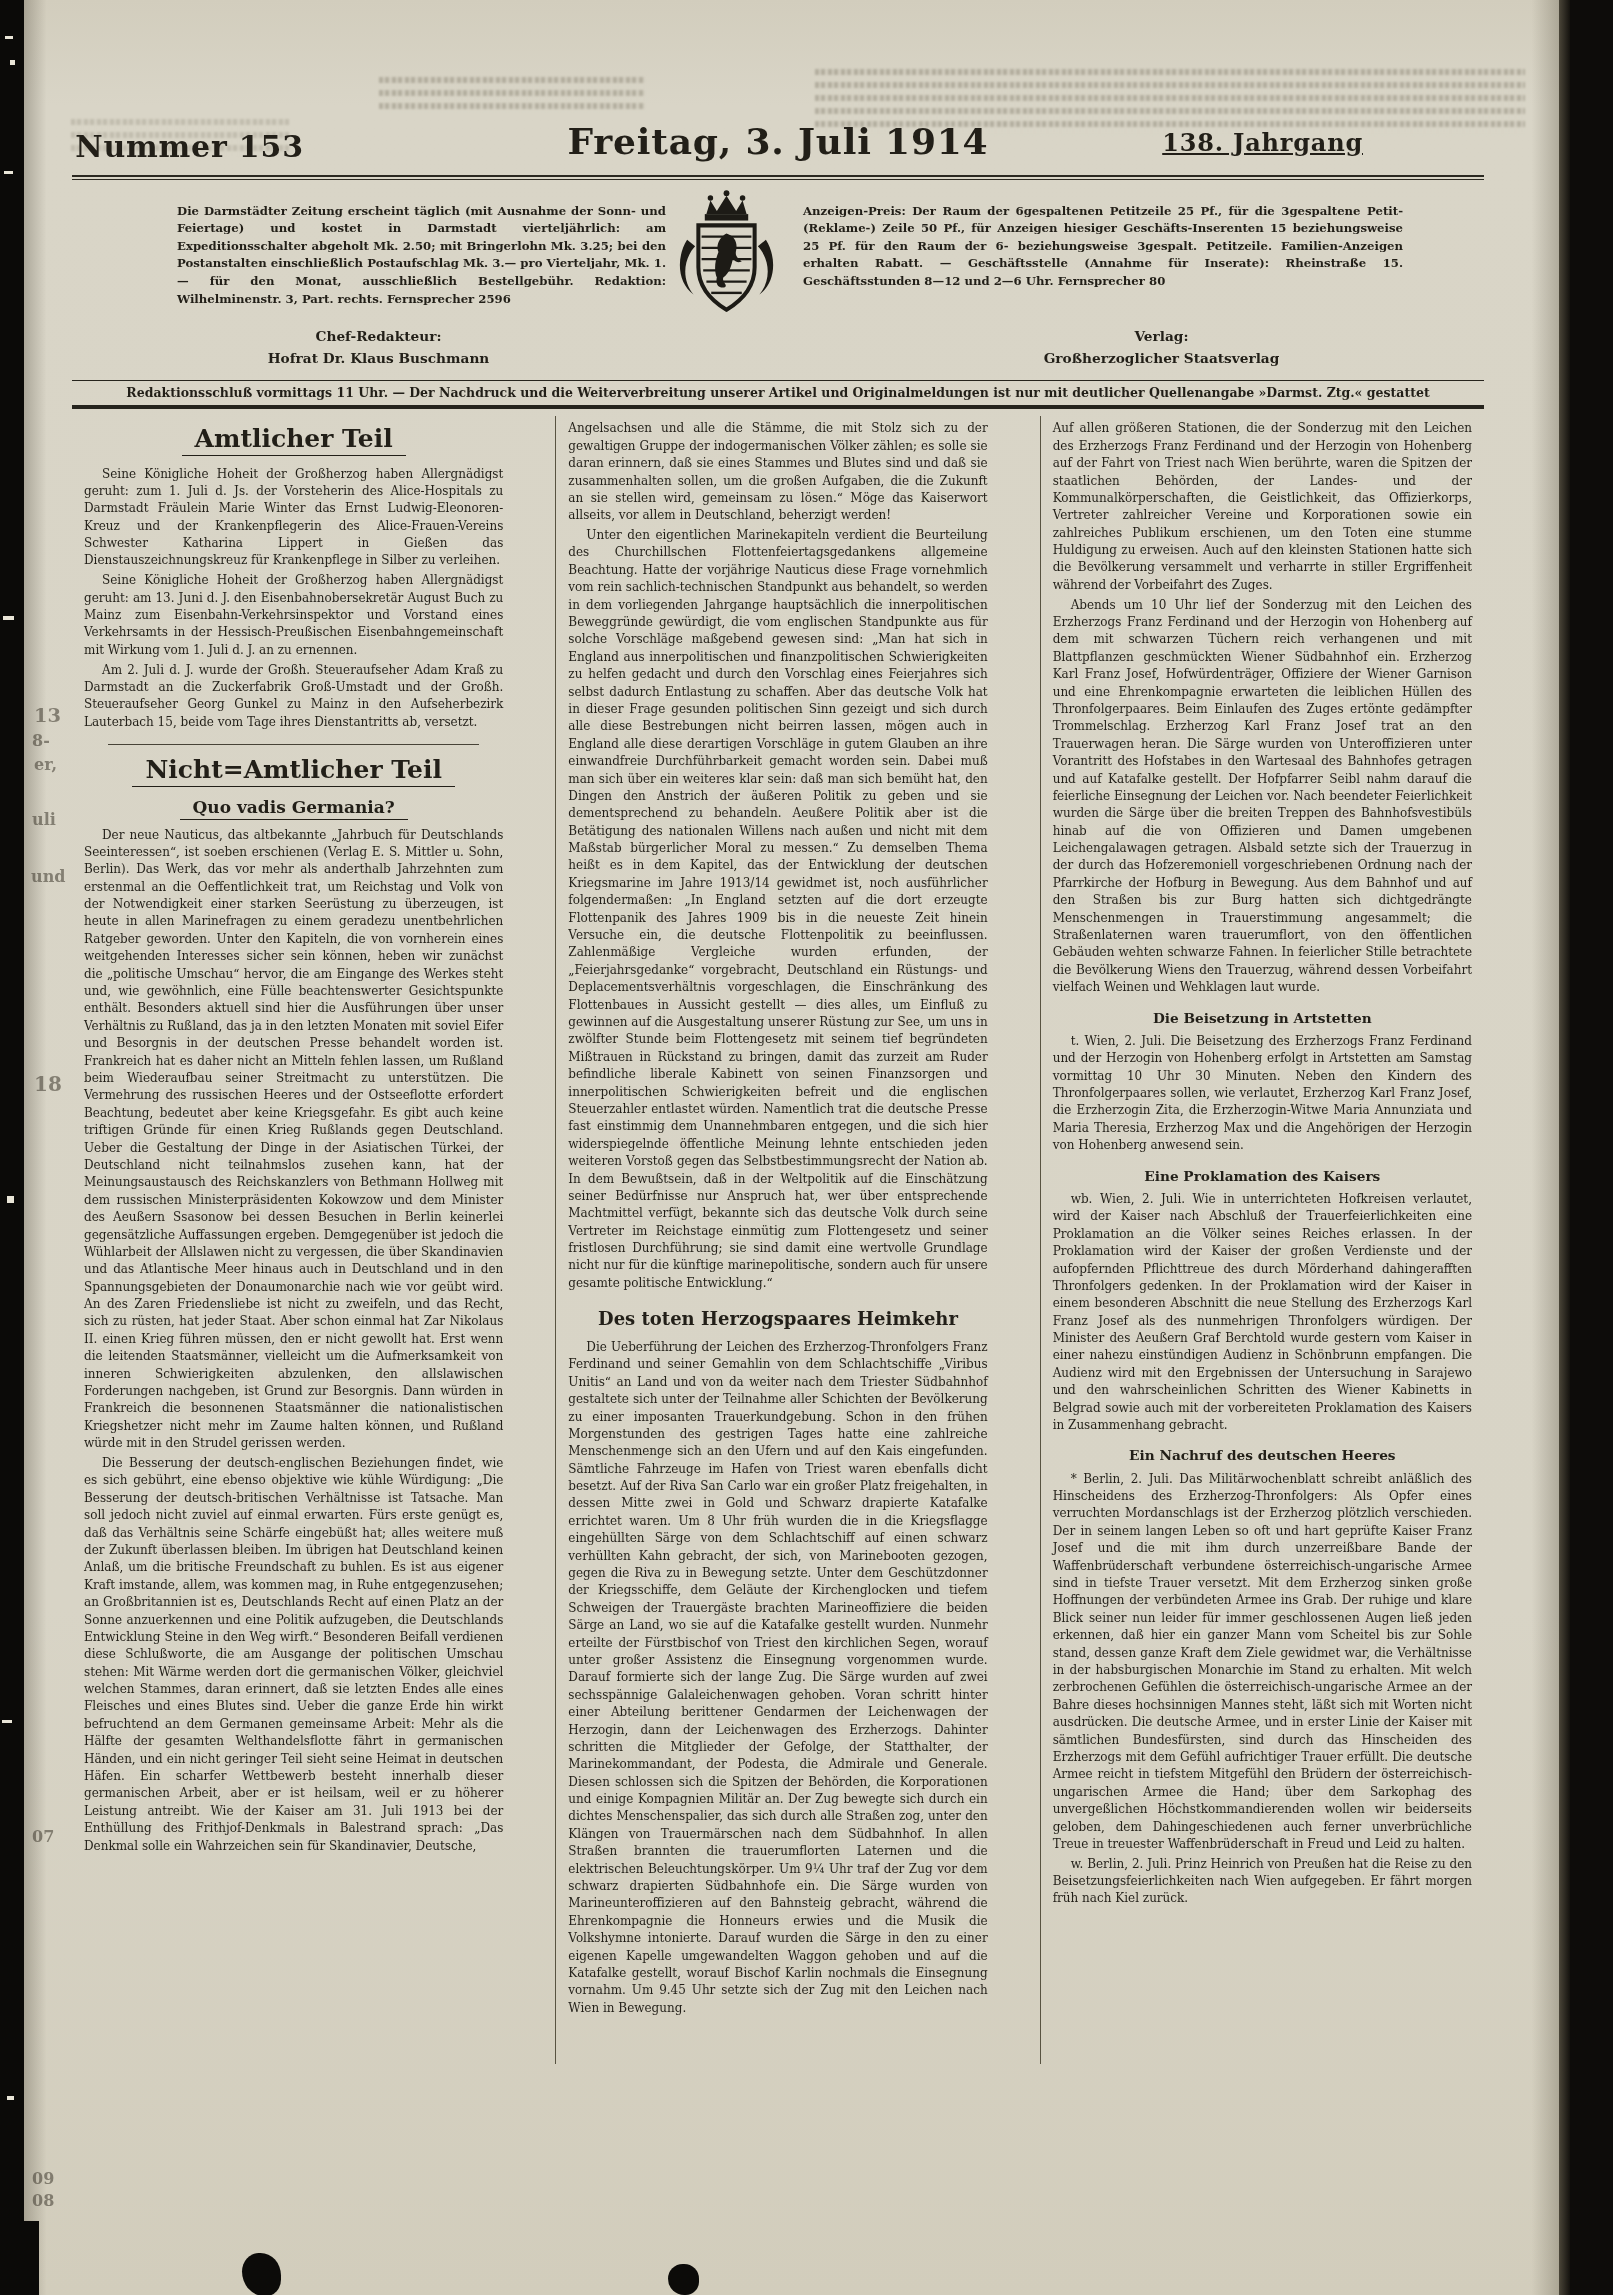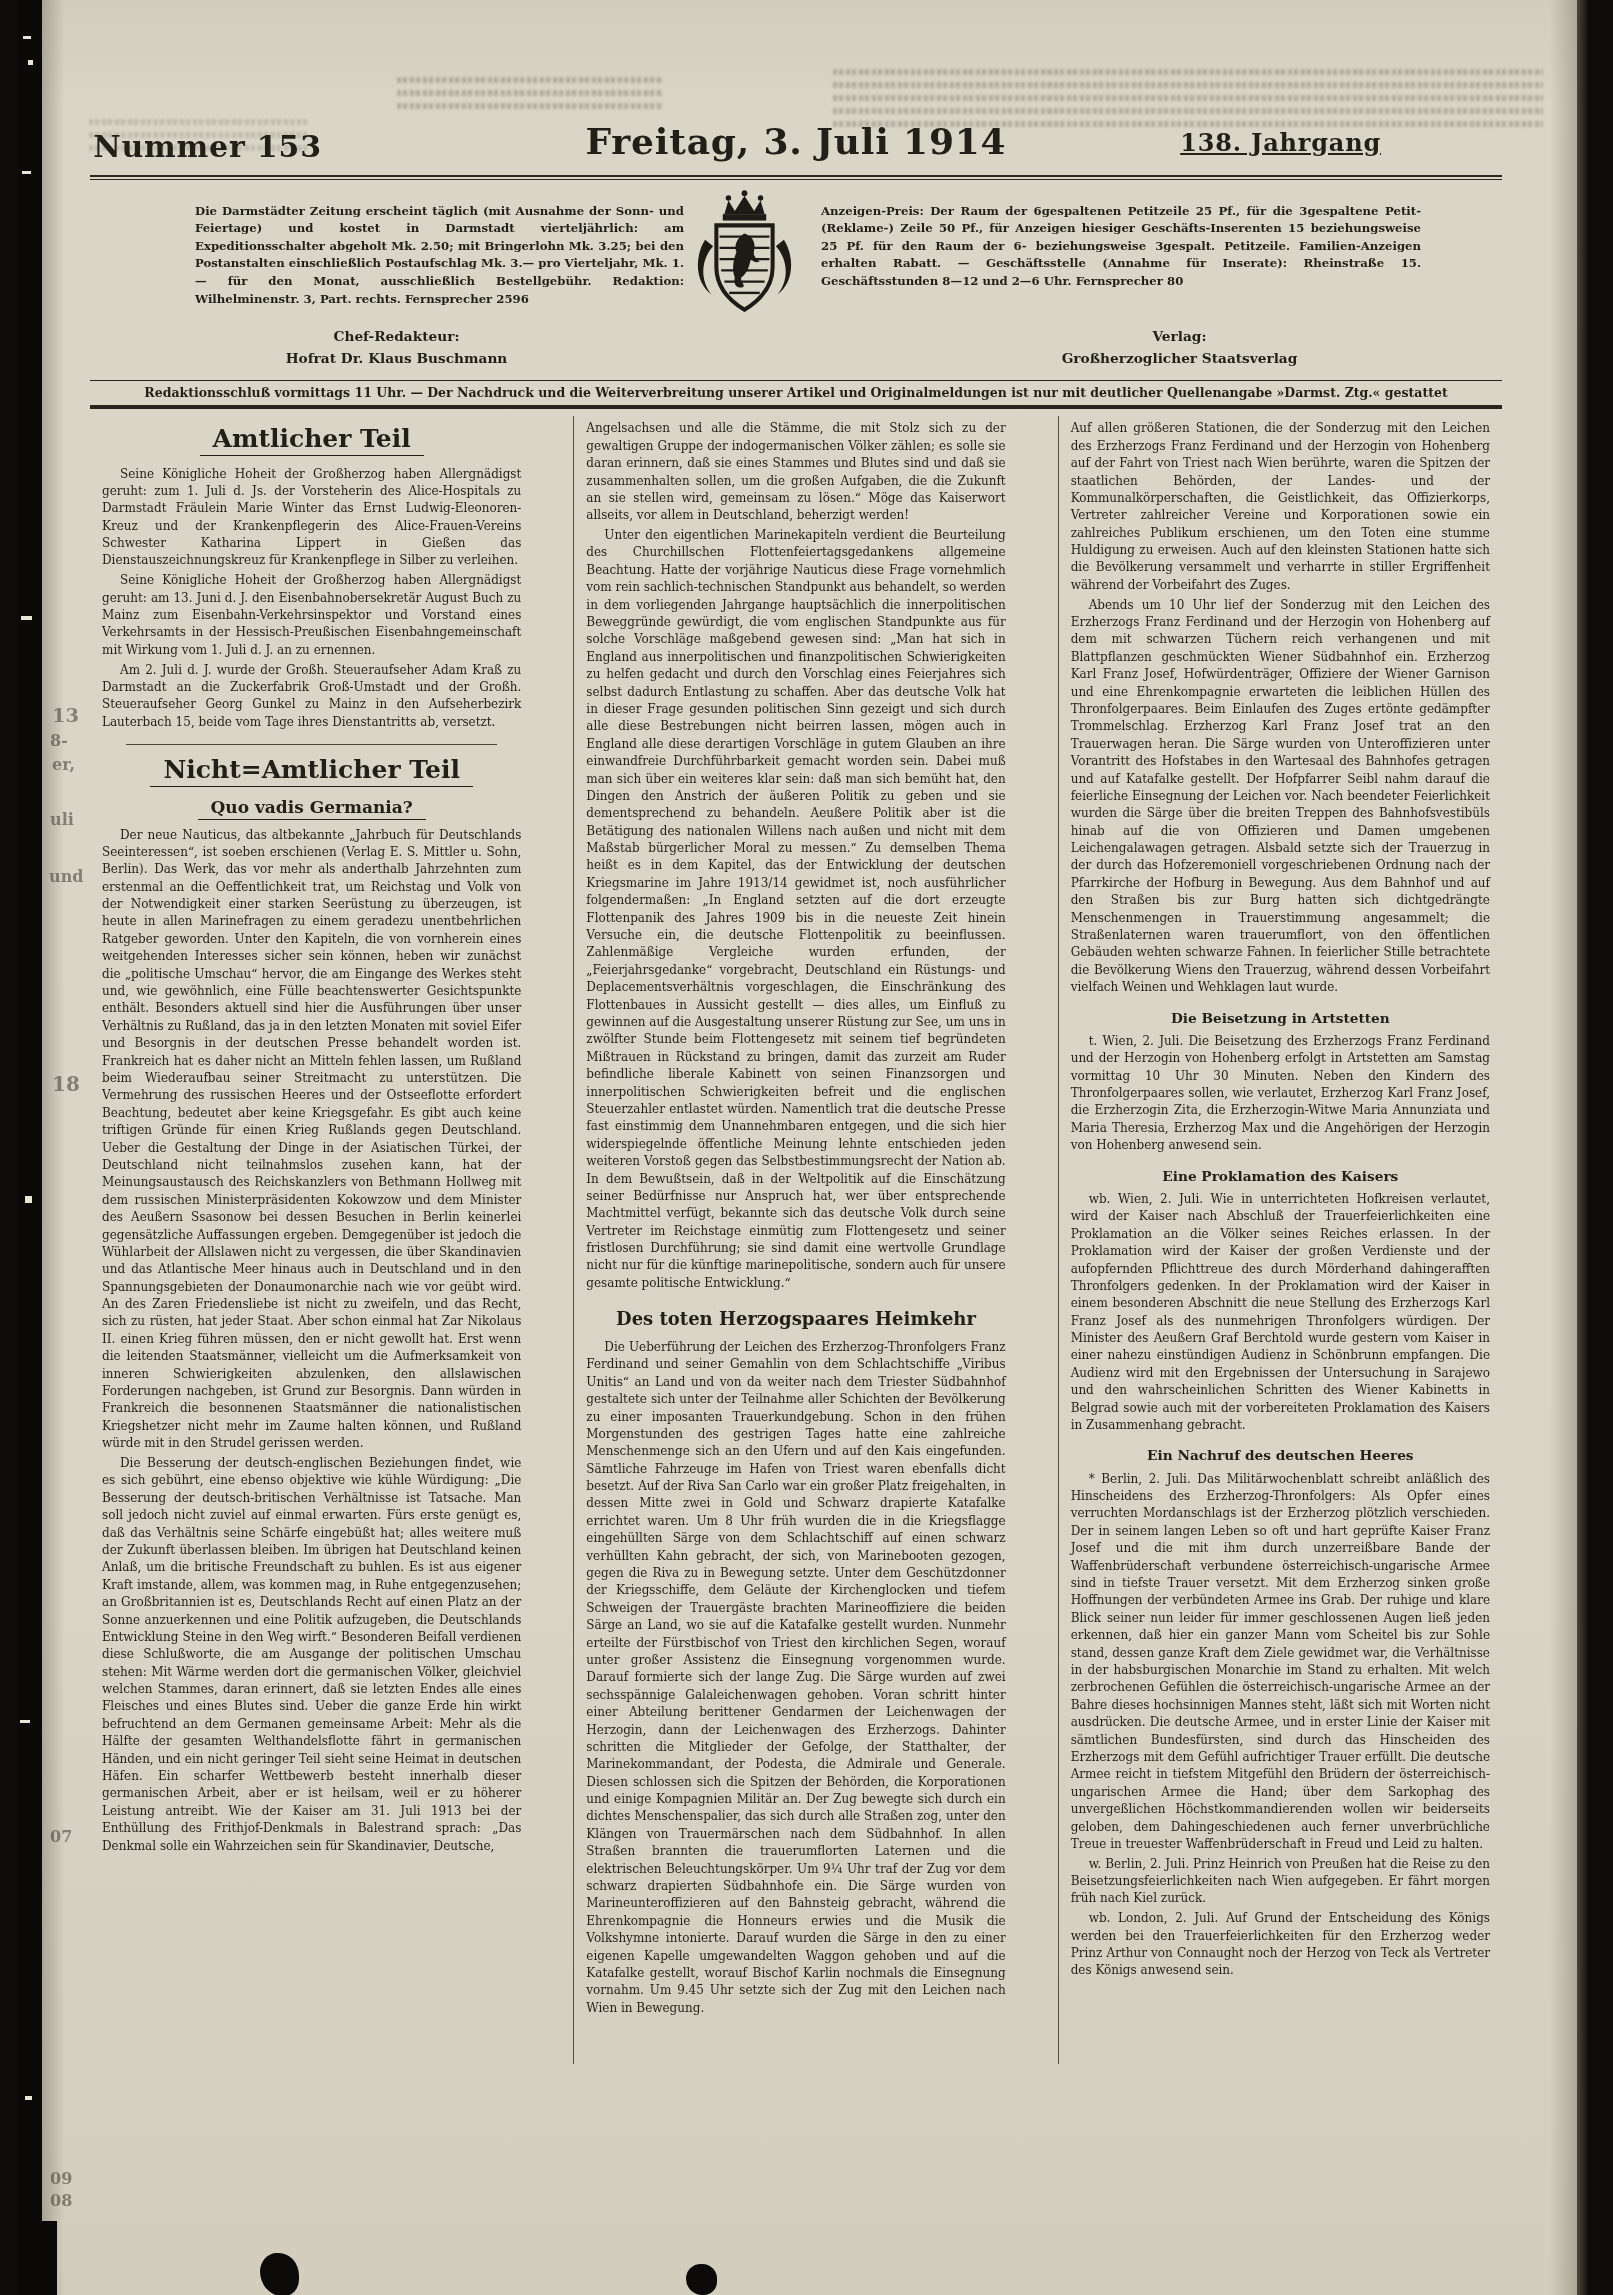--- a/index.html
+++ b/index.html
@@ -1,17 +1,17 @@
 <!DOCTYPE html>
 <html lang="de" style="font-size:13px"><head>
 <meta charset="utf-8">
 <style>
   html,body{margin:0;padding:0;background:#0d0c0a;}
   .scan{position:relative;width:1570px;height:2295px;overflow:hidden;background:#fdba74;
-        font-family:"DejaVu Serif","Liberation Serif",serif;color:#221f18;margin-left:18px;}
+        font-family:"DejaVu Serif","Liberation Serif",serif;color:#221f18;}
   .paper{position:absolute;left:24px;right:11.3px;top:0;bottom:0;
     background:
       linear-gradient(90deg,rgba(70,64,50,.30) 0,rgba(0,0,0,0) 22.6px),
       linear-gradient(270deg,rgba(90,84,66,.32) 0,rgba(0,0,0,0) 27.4px),
       linear-gradient(180deg,#d2cdbd 0,#d9d5c7 105px,#d8d4c6 70%,#d2cdbc 100%);}
   .content{position:absolute;left:48px;top:0;width:1412px;}
 
   
   .bleed{position:absolute;opacity:.5;filter:blur(0.9px);
     background-image:
@@ -166,21 +166,20 @@
         <section class="col">
           <p class="bp noind">Auf allen größeren Stationen, die der Sonderzug mit den Leichen des Erzherzogs Franz Ferdinand und der Herzogin von Hohenberg auf der Fahrt von Triest nach Wien berührte, waren die Spitzen der staatlichen Behörden, der Landes- und der Kommunalkörperschaften, die Geistlichkeit, das Offizierkorps, Vertreter zahlreicher Vereine und Korporationen sowie ein zahlreiches Publikum erschienen, um den Toten eine stumme Huldigung zu erweisen. Auch auf den kleinsten Stationen hatte sich die Bevölkerung versammelt und verharrte in stiller Ergriffenheit während der Vorbeifahrt des Zuges.</p>
           <p class="bp">Abends um 10 Uhr lief der Sonderzug mit den Leichen des Erzherzogs Franz Ferdinand und der Herzogin von Hohenberg auf dem mit schwarzen Tüchern reich verhangenen und mit Blattpflanzen geschmückten Wiener Südbahnhof ein. Erzherzog Karl Franz Josef, Hofwürdenträger, Offiziere der Wiener Garnison und eine Ehrenkompagnie erwarteten die leiblichen Hüllen des Thronfolgerpaares. Beim Einlaufen des Zuges ertönte gedämpfter Trommelschlag. Erzherzog Karl Franz Josef trat an den Trauerwagen heran. Die Särge wurden von Unteroffizieren unter Vorantritt des Hofstabes in den Wartesaal des Bahnhofes getragen und auf Katafalke gestellt. Der Hofpfarrer Seibl nahm darauf die feierliche Einsegnung der Leichen vor. Nach beendeter Feierlichkeit wurden die Särge über die breiten Treppen des Bahnhofsvestibüls hinab auf die von Offizieren und Damen umgebenen Leichengalawagen getragen. Alsbald setzte sich der Trauerzug in der durch das Hofzeremoniell vorgeschriebenen Ordnung nach der Pfarrkirche der Hofburg in Bewegung. Aus dem Bahnhof und auf den Straßen bis zur Burg hatten sich dichtgedrängte Menschenmengen in Trauerstimmung angesammelt; die Straßenlaternen waren trauerumflort, von den öffentlichen Gebäuden wehten schwarze Fahnen. In feierlicher Stille betrachtete die Bevölkerung Wiens den Trauerzug, während dessen Vorbeifahrt vielfach Weinen und Wehklagen laut wurde.</p>
           <h4 class="h-sm">Die Beisetzung in Artstetten</h4>
           <p class="bp">t. Wien, 2. Juli. Die Beisetzung des Erzherzogs Franz Ferdinand und der Herzogin von Hohenberg erfolgt in Artstetten am Samstag vormittag 10 Uhr 30 Minuten. Neben den Kindern des Thronfolgerpaares sollen, wie verlautet, Erzherzog Karl Franz Josef, die Erzherzogin Zita, die Erzherzogin-Witwe Maria Annunziata und Maria Theresia, Erzherzog Max und die Angehörigen der Herzogin von Hohenberg anwesend sein.</p>
           <h4 class="h-sm">Eine Proklamation des Kaisers</h4>
           <p class="bp">wb. Wien, 2. Juli. Wie in unterrichteten Hofkreisen verlautet, wird der Kaiser nach Abschluß der Trauerfeierlichkeiten eine Proklamation an die Völker seines Reiches erlassen. In der Proklamation wird der Kaiser der großen Verdienste und der aufopfernden Pflichttreue des durch Mörderhand dahingerafften Thronfolgers gedenken. In der Proklamation wird der Kaiser in einem besonderen Abschnitt die neue Stellung des Erzherzogs Karl Franz Josef als des nunmehrigen Thronfolgers würdigen. Der Minister des Aeußern Graf Berchtold wurde gestern vom Kaiser in einer nahezu einstündigen Audienz in Schönbrunn empfangen. Die Audienz wird mit den Ergebnissen der Untersuchung in Sarajewo und den wahrscheinlichen Schritten des Wiener Kabinetts in Belgrad sowie auch mit der vorbereiteten Proklamation des Kaisers in Zusammenhang gebracht.</p>
           <h4 class="h-sm">Ein Nachruf des deutschen Heeres</h4>
           <p class="bp">* Berlin, 2. Juli. Das Militärwochenblatt schreibt anläßlich des Hinscheidens des Erzherzog-Thronfolgers: Als Opfer eines verruchten Mordanschlags ist der Erzherzog plötzlich verschieden. Der in seinem langen Leben so oft und hart geprüfte Kaiser Franz Josef und die mit ihm durch unzerreißbare Bande der Waffenbrüderschaft verbundene österreichisch-ungarische Armee sind in tiefste Trauer versetzt. Mit dem Erzherzog sinken große Hoffnungen der verbündeten Armee ins Grab. Der ruhige und klare Blick seiner nun leider für immer geschlossenen Augen ließ jeden erkennen, daß hier ein ganzer Mann vom Scheitel bis zur Sohle stand, dessen ganze Kraft dem Ziele gewidmet war, die Verhältnisse in der habsburgischen Monarchie im Stand zu erhalten. Mit welch zerbrochenen Gefühlen die österreichisch-ungarische Armee an der Bahre dieses hochsinnigen Mannes steht, läßt sich mit Worten nicht ausdrücken. Die deutsche Armee, und in erster Linie der Kaiser mit sämtlichen Bundesfürsten, sind durch das Hinscheiden des Erzherzogs mit dem Gefühl aufrichtiger Trauer erfüllt. Die deutsche Armee reicht in tiefstem Mitgefühl den Brüdern der österreichisch-ungarischen Armee die Hand; über dem Sarkophag des unvergeßlichen Höchstkommandierenden wollen wir beiderseits geloben, dem Dahingeschiedenen auch ferner unverbrüchliche Treue in treuester Waffenbrüderschaft in Freud und Leid zu halten.</p>
           <p class="bp">w. Berlin, 2. Juli. Prinz Heinrich von Preußen hat die Reise zu den Beisetzungsfeierlichkeiten nach Wien aufgegeben. Er fährt morgen früh nach Kiel zurück.</p>
-          <p class="bp">wb. London, 2. Juli. Auf Grund der Entscheidung des Königs werden bei den Trauerfeierlichkeiten für den Erzherzog weder Prinz Arthur von Connaught noch der Herzog von Teck als Vertreter des Königs anwesend sein.</p>
         </section>
 
       </main>
     </div>
   </div>
 
   <div class="margin-frags">
     <span class="frag f0">13</span>
     <span class="frag f1">8-</span>
     <span class="frag f2">er,</span>

